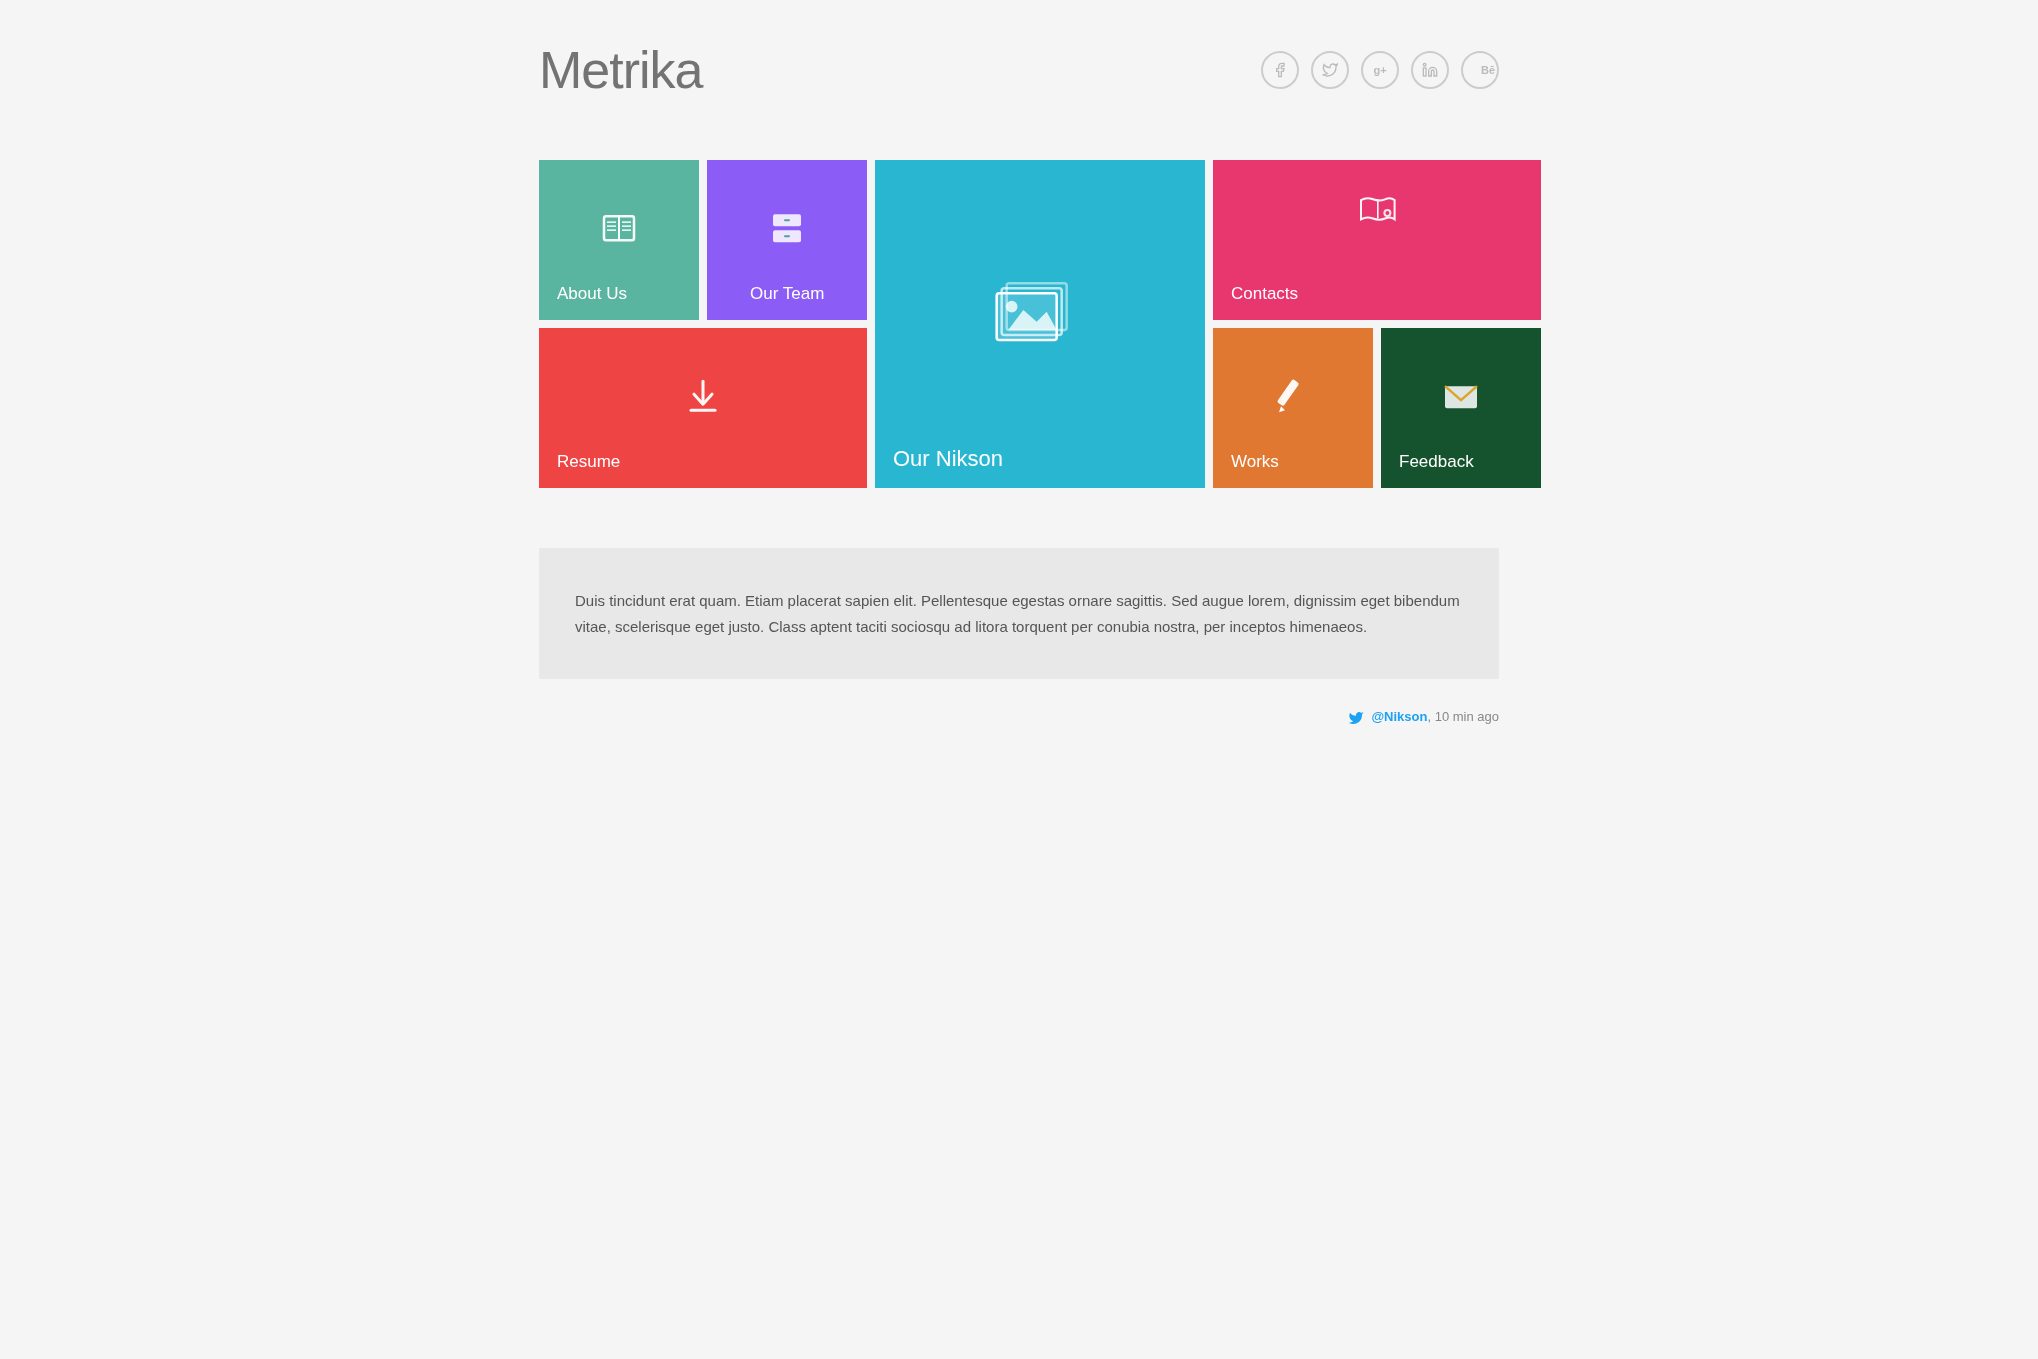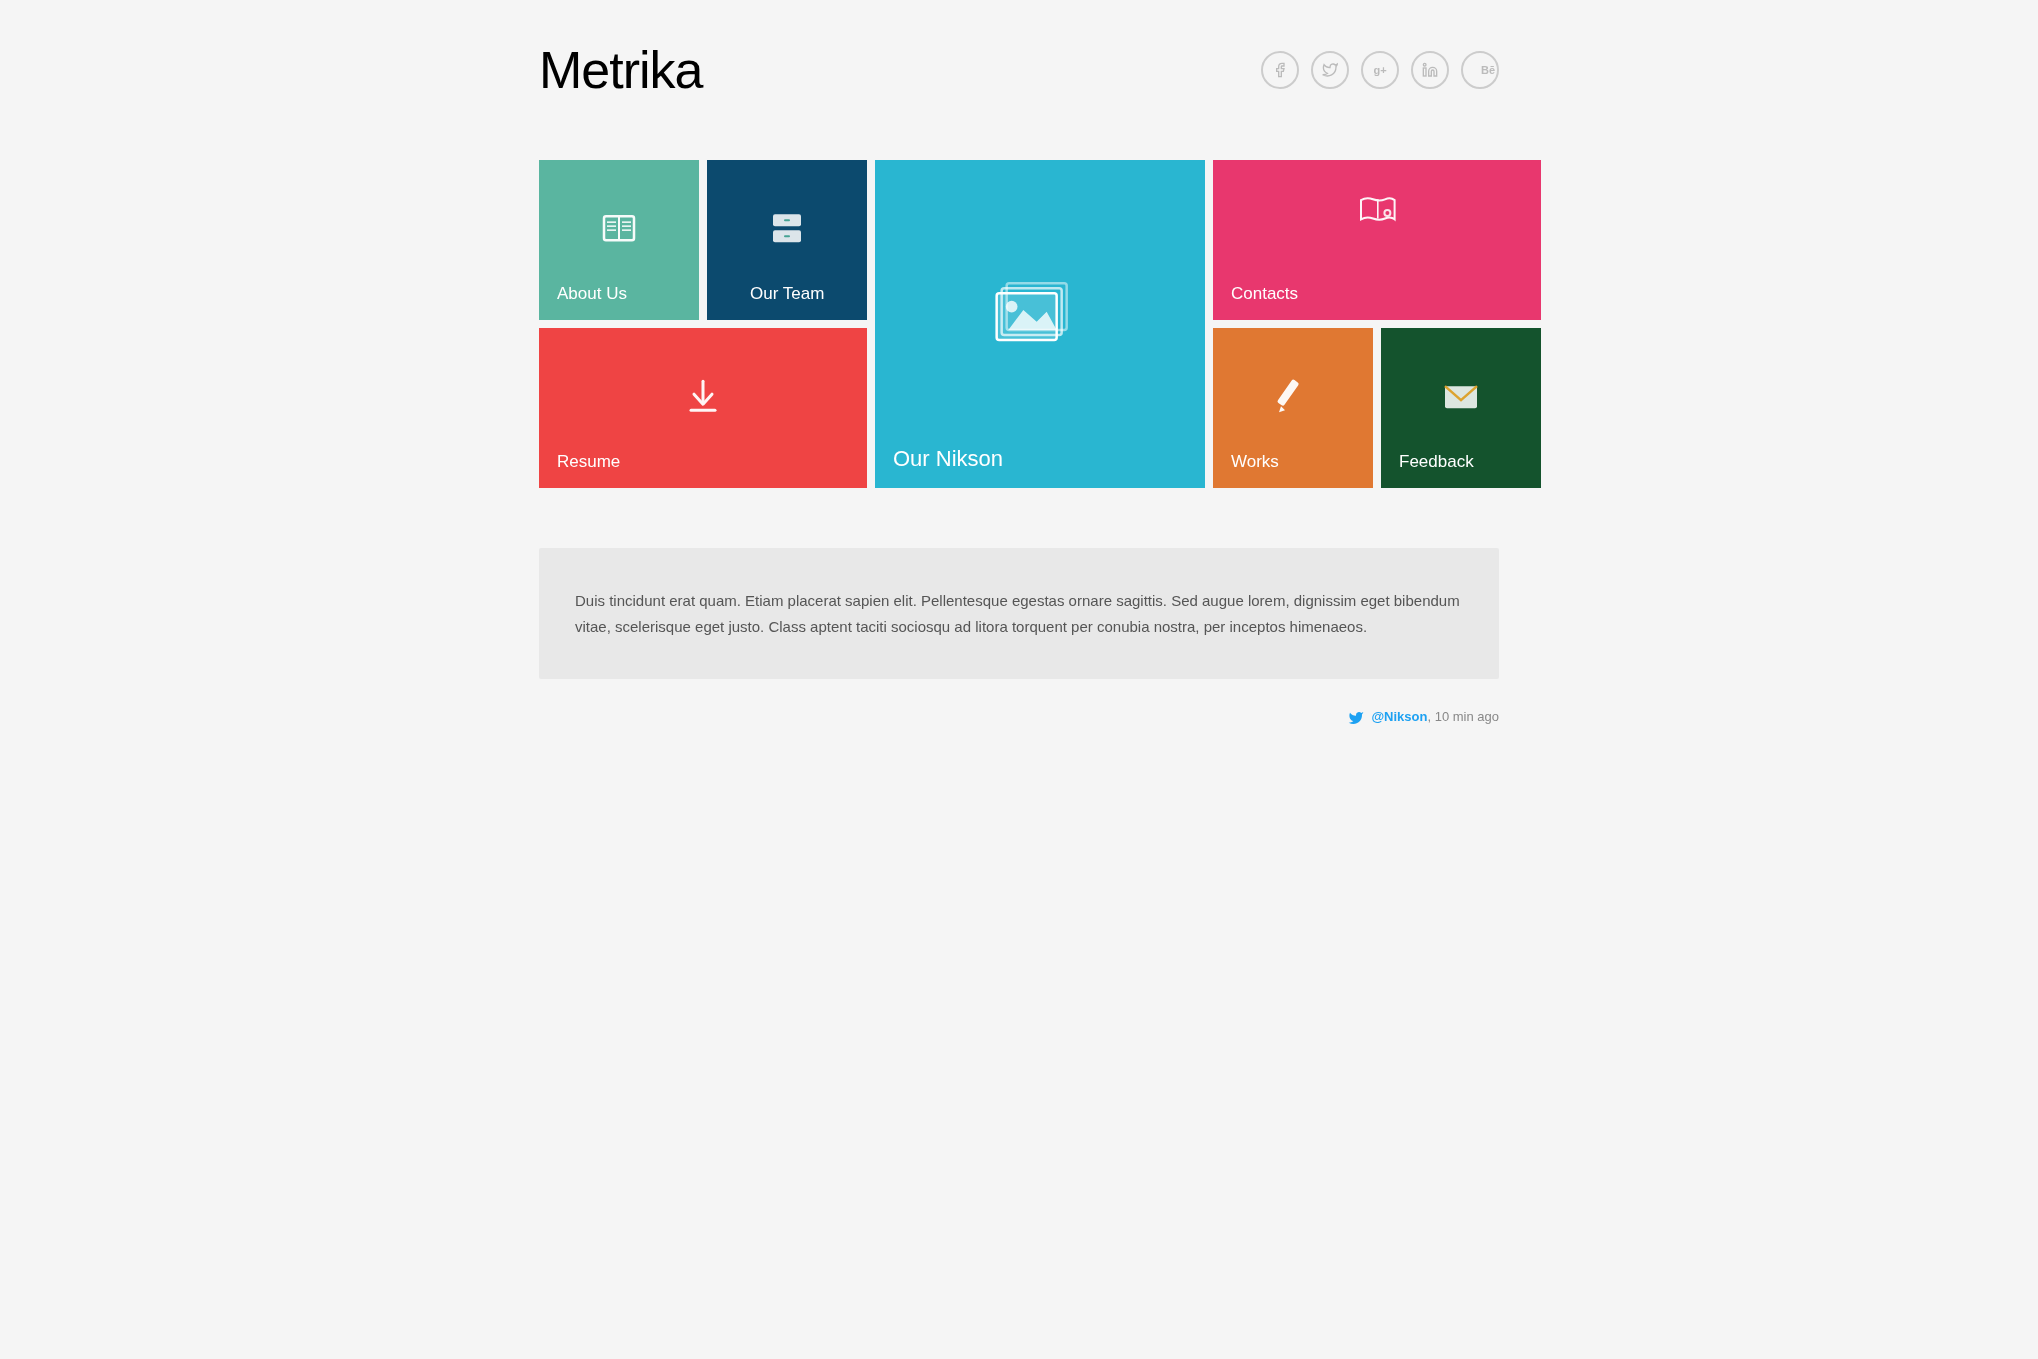--- a/index.html
+++ b/index.html
@@ -16,21 +16,21 @@
     }
     .header {
       display: flex;
       justify-content: space-between;
       align-items: center;
       margin-bottom: 60px;
     }
     .site-title {
       font-size: 52px;
       font-weight: 300;
-      color: #000000;
+      color: #737373;
       letter-spacing: -1px;
     }
     .social-icons {
       display: flex;
       gap: 12px;
       align-items: center;
     }
     .social-icon {
       width: 38px;
       height: 38px;
@@ -77,21 +77,21 @@
     .tile-label {
       font-size: 17px;
       font-weight: 400;
       color: white;
       z-index: 1;
       position: relative;
     }
 
     
     .tile-about-us    { background: #5ab5a0; grid-column: 1; grid-row: 1; }
-    .tile-our-team    { background: #0c4a6e; grid-column: 2; grid-row: 1; padding-left: 43px; }
+    .tile-our-team    { background: #8b5cf6; grid-column: 2; grid-row: 1; padding-left: 43px; }
     .tile-our-works   { background: #29b6d1; grid-column: 3; grid-row: 1 / span 2; }
     .tile-contacts    { background: #e8376e; grid-column: 4 / span 2; grid-row: 1; }
     .tile-resume      { background: #ef4444; grid-column: 1 / span 2; grid-row: 2; }
     .tile-blog        { background: #e07832; grid-column: 4; grid-row: 2; }
     .tile-feedback    { background: #14532d; grid-column: 5; grid-row: 2; }
     .tile-our-works .tile-label {
       font-size: 22px;
     }
 
     

